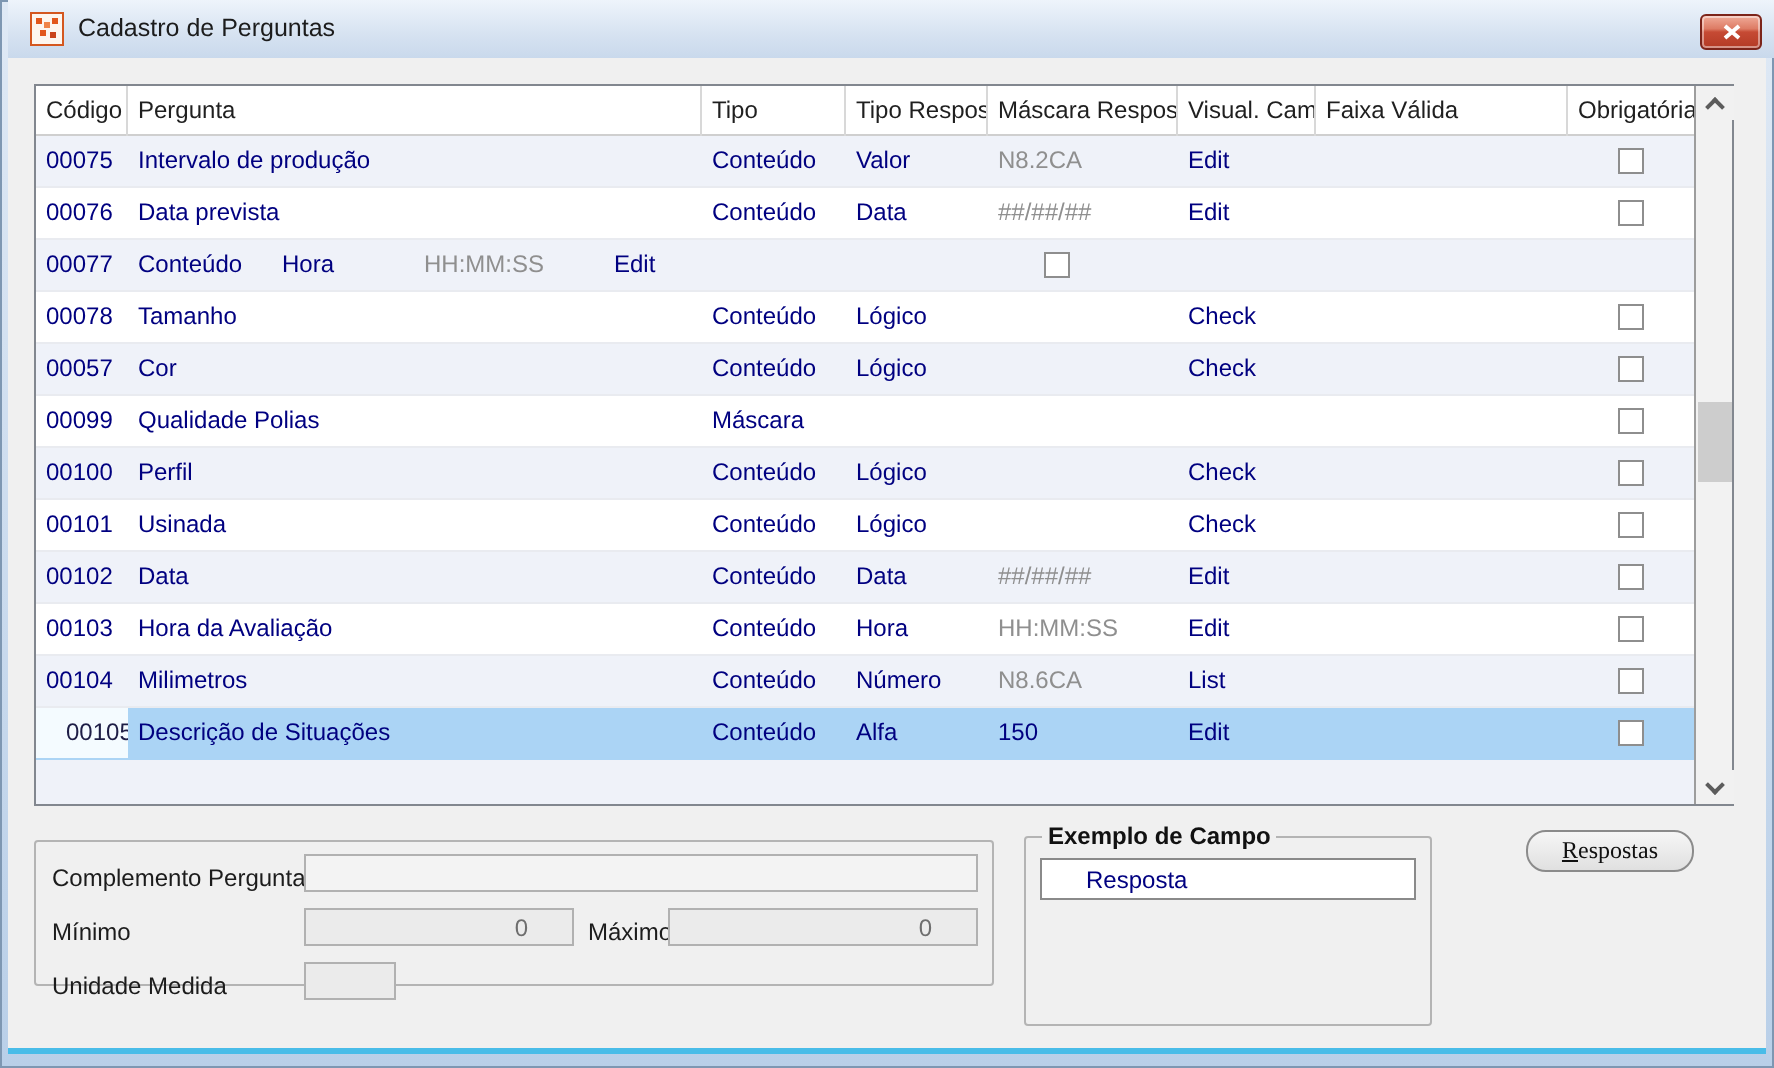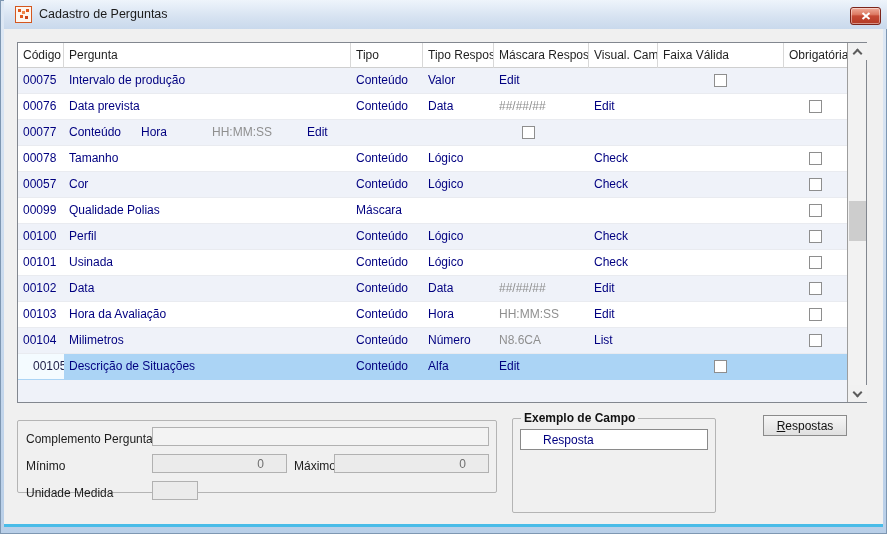--- a/index.html
+++ b/index.html
@@ -68,22 +68,22 @@
   .gb-title{position:absolute; left:8px; top:-8px; background:#f0f0f0; padding:0 3px;
     font-weight:bold; color:#111;}
   .lbl{position:absolute; color:#1c1c1c; white-space:nowrap;}
   .txt{position:absolute; height:19px; border:1px solid #b1b1b1; background:#ebebeb;
     font-family:"Liberation Sans", sans-serif; font-size:12px; color:#6e6e6e; padding:0 22px;}
   .txt.lighter{background:#f3f3f3;}
   .txt.num{text-align:right;}
   .txt.white{background:#ffffff; border:1px solid #8a8a8a; color:var(--navy); height:21px;}
 
   .btn{position:absolute; left:759px; top:386px; width:84px; height:21px;
-    background:linear-gradient(#f6f6f6,#e0e0e0); border:1px solid #8b8b8b; border-radius:0;
-    font-family:Liberation Sans, sans-serif; font-size:12px; color:#111;
+    background:linear-gradient(#f6f6f6,#e0e0e0); border:1px solid #8b8b8b; border-radius:10px;
+    font-family:Liberation Serif, serif; font-size:12px; color:#111;
     display:flex; align-items:center; justify-content:center;}
   .btn-label{display:block;}
   .btn-label::first-letter{text-decoration:underline;}
 </style>
 </head>
 <body>
 
 <div class="window">
 
   <div class="titlebar">
@@ -118,20 +118,21 @@
             <div class="hcell col-visual">Visual. Campo</div>
             <div class="hcell col-faixa">Faixa Válida</div>
             <div class="hcell col-obrigatoria">Obrigatória</div>
           </div>
         <div class="grid-body">
             <div class="grid-row tint">
               <div class="cell col-codigo">00075</div>
               <div class="cell col-pergunta">Intervalo de produção</div>
               <div class="cell col-tipo">Conteúdo</div>
               <div class="cell col-tipo_resposta">Valor</div>
+              <div class="cell col-mascara mask">N8.2CA</div>
               <div class="cell col-visual">Edit</div>
               <div class="cell col-faixa"></div>
               <div class="cell col-obrigatoria">
                 <span class="checkbox"></span>
               </div>
             </div>
             <div class="grid-row">
               <div class="cell col-codigo">00076</div>
               <div class="cell col-pergunta">Data prevista</div>
               <div class="cell col-tipo">Conteúdo</div>
@@ -250,20 +251,21 @@
                 <span class="checkbox"></span>
               </div>
             </div>
             <div class="grid-row selected">
               <div class="cell col-codigo">
                 <div class="cell-editor"><span class="caret"></span>00105</div>
               </div>
               <div class="cell col-pergunta">Descrição de Situações</div>
               <div class="cell col-tipo">Conteúdo</div>
               <div class="cell col-tipo_resposta">Alfa</div>
+              <div class="cell col-mascara mask">150</div>
               <div class="cell col-visual">Edit</div>
               <div class="cell col-faixa"></div>
               <div class="cell col-obrigatoria">
                 <span class="checkbox"></span>
               </div>
             </div>
           </div>
       </div>
       <div class="vscroll">
         <div class="sb-btn up">

